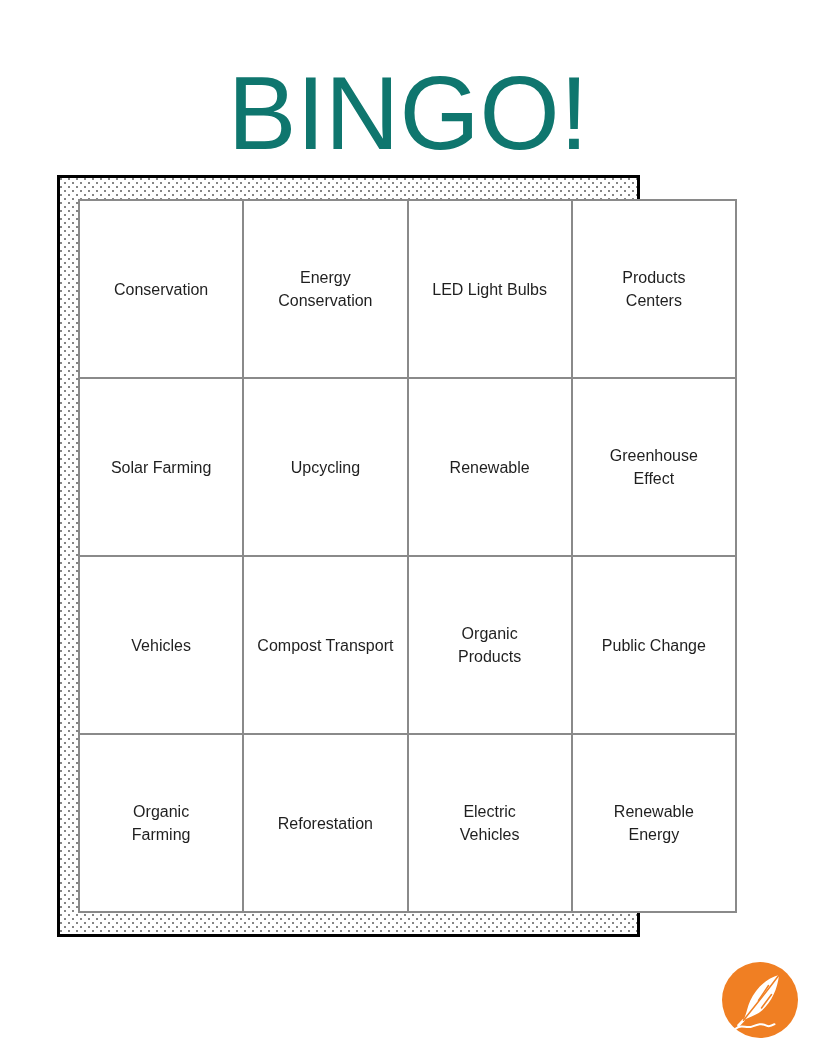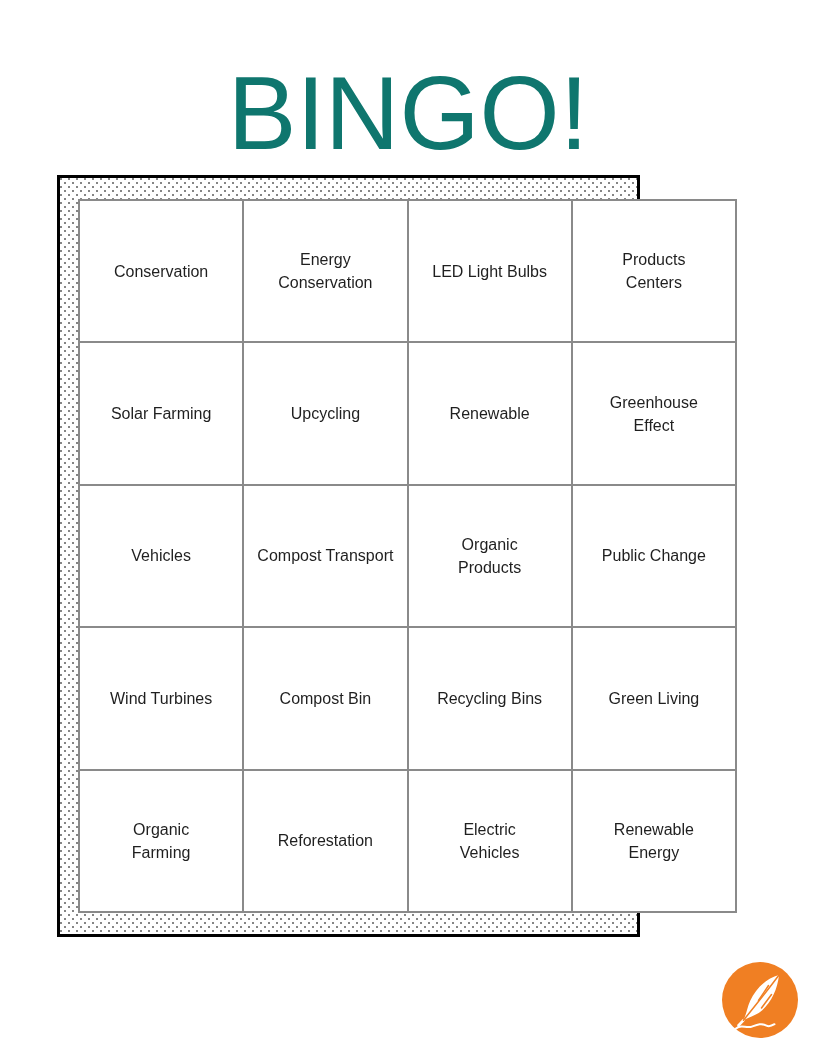--- a/index.html
+++ b/index.html
@@ -99,26 +99,20 @@
 Effect</td>
         </tr>
         <tr>
           <td>Vehicles</td>
           <td>Compost Transport</td>
           <td>Organic
 Products</td>
           <td>Public Change</td>
         </tr>
         <tr>
-          <td>Wind Turbines</td>
-          <td>Compost Bin</td>
-          <td>Recycling Bins</td>
-          <td>Green Living</td>
-        </tr>
-        <tr>
           <td>Organic
 Farming</td>
           <td>Reforestation</td>
           <td>Electric
 Vehicles</td>
           <td>Renewable
 Energy</td>
         </tr>
       </tbody>
     </table>

